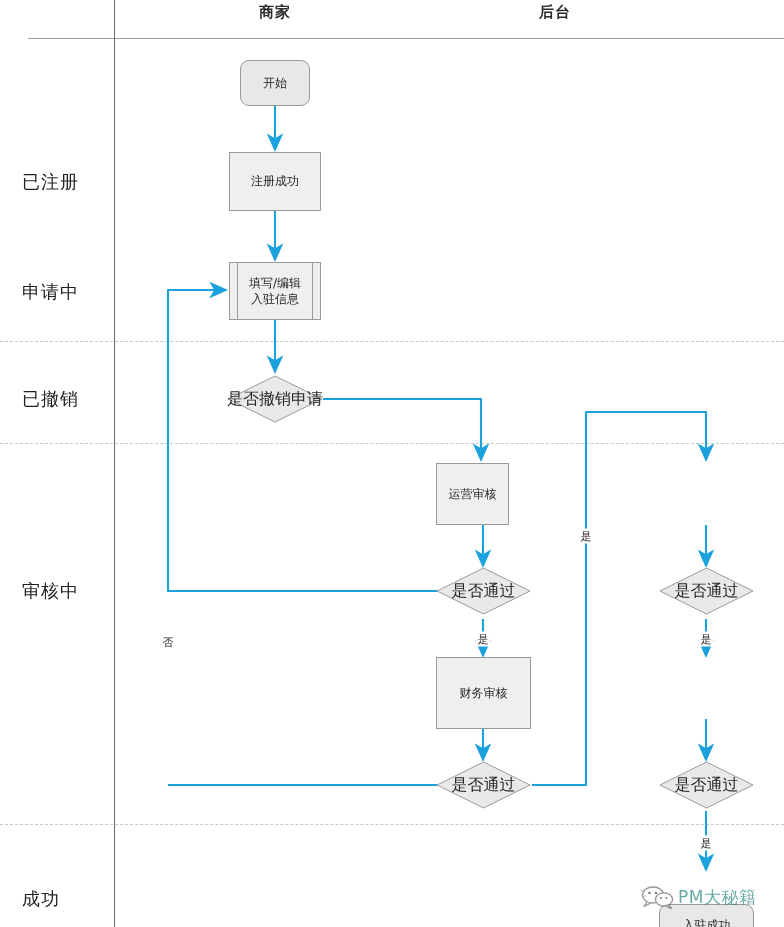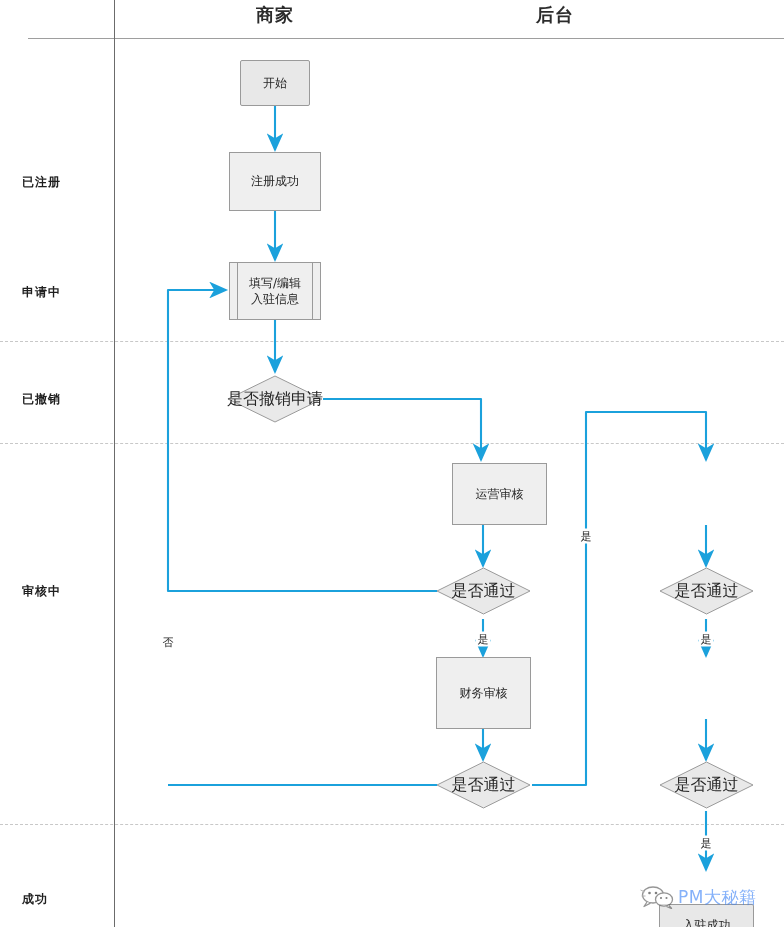--- a/index.html
+++ b/index.html
@@ -3,51 +3,51 @@
 <meta charset="utf-8">
 <style>
   html,body{margin:0;padding:0;background:#ffffff;}
   body{font-family:"DejaVu Sans","Liberation Sans",sans-serif;}
   #canvas{position:relative;width:784px;height:927px;background:#ffffff;overflow:hidden;}
   .header-rule{position:absolute;left:28px;top:38px;width:756px;height:1px;background:#9e9e9e;}
   .col-divider{position:absolute;left:114px;top:0;width:1px;height:927px;background:#6b6b6b;}
   .row-sep{position:absolute;left:0;width:784px;height:0;border-top:1px dashed #c8c8c8;}
 
   
-  .col-title{position:absolute;font-size:18px;font-weight:bold;color:#2b2b2b;
+  .col-title{position:absolute;font-size:15px;font-weight:bold;color:#2b2b2b;
              transform:translateX(-50%);white-space:nowrap;top:3px;letter-spacing:1px;}
-  .row-label{position:absolute;left:22px;font-size:12px;font-weight:bold;color:#1f1f1f;
+  .row-label{position:absolute;left:22px;font-size:18px;font-weight:normal;color:#1f1f1f;
              white-space:nowrap;letter-spacing:1px;transform:translateY(-50%);}
 
   
   .node{position:absolute;box-sizing:border-box;display:flex;align-items:center;
         justify-content:center;text-align:center;font-size:12px;color:#262626;line-height:1.35;}
   .node.process{background:#efefef;border:1px solid #9a9a9a;}
-  .node.terminator{background:#e8e8e8;border:1px solid #9a9a9a;border-radius:2px;}
+  .node.terminator{background:#e8e8e8;border:1px solid #9a9a9a;border-radius:9px;}
   .node.subprocess{background:#efefef;border:1px solid #9a9a9a;}
   .node.subprocess::before,.node.subprocess::after{
       content:"";position:absolute;top:0;bottom:0;width:1px;background:#9a9a9a;}
   .node.subprocess::before{left:7px;}
   .node.subprocess::after{right:7px;}
   .node .label{position:relative;z-index:2;padding:0 4px;white-space:pre-line;}
 
   .decision{position:absolute;}
   .decision svg{position:absolute;left:0;top:0;overflow:visible;}
   .decision .label{position:absolute;left:0;top:0;width:100%;height:100%;display:flex;
       align-items:center;justify-content:center;font-size:16px;color:#262626;white-space:nowrap;}
 
   
   #wires{position:absolute;left:0;top:0;width:784px;height:927px;pointer-events:none;}
   .edge-label{position:absolute;font-size:11px;color:#262626;background:#ffffff;
               padding:0 2px;transform:translate(-50%,-50%);white-space:nowrap;}
 
   
   .watermark{position:absolute;display:flex;align-items:center;gap:4px;opacity:.62;
              pointer-events:none;}
-  .watermark .wm-text{font-size:17px;color:#3b82f6;font-weight:500;letter-spacing:.5px;
+  .watermark .wm-text{font-size:17px;color:#0f766e;font-weight:500;letter-spacing:.5px;
              white-space:nowrap;}
 </style>
 </head>
 <body>
 
 <div id="canvas">
 
   <div class="header-rule"></div>
   <div class="col-divider"></div>
   <div class="row-sep" style="top:341px"></div>
@@ -106,21 +106,21 @@
     <span class="label">注册成功</span>
   </div>
 
   <div class="decision" style="left:227px;top:375px;width:96px;height:48px">
     <svg width="96" height="48">
       <polygon points="48,1 95,24 48,47 1,24" fill="#e9e9e9" stroke="#9a9a9a" stroke-width="1"></polygon>
     </svg>
     <span class="label">是否撤销申请</span>
   </div>
 
-  <div class="node process" style="left:452px;top:463px;width:95px;height:62px">
+  <div class="node process" style="left:436px;top:463px;width:73px;height:62px">
     <span class="label">运营审核</span>
   </div>
 
   <div class="decision" style="left:436px;top:567px;width:95px;height:48px">
     <svg width="95" height="48">
       <polygon points="47.5,1 94,24 47.5,47 1,24" fill="#e9e9e9" stroke="#9a9a9a" stroke-width="1"></polygon>
     </svg>
     <span class="label">是否通过</span>
   </div>
 

